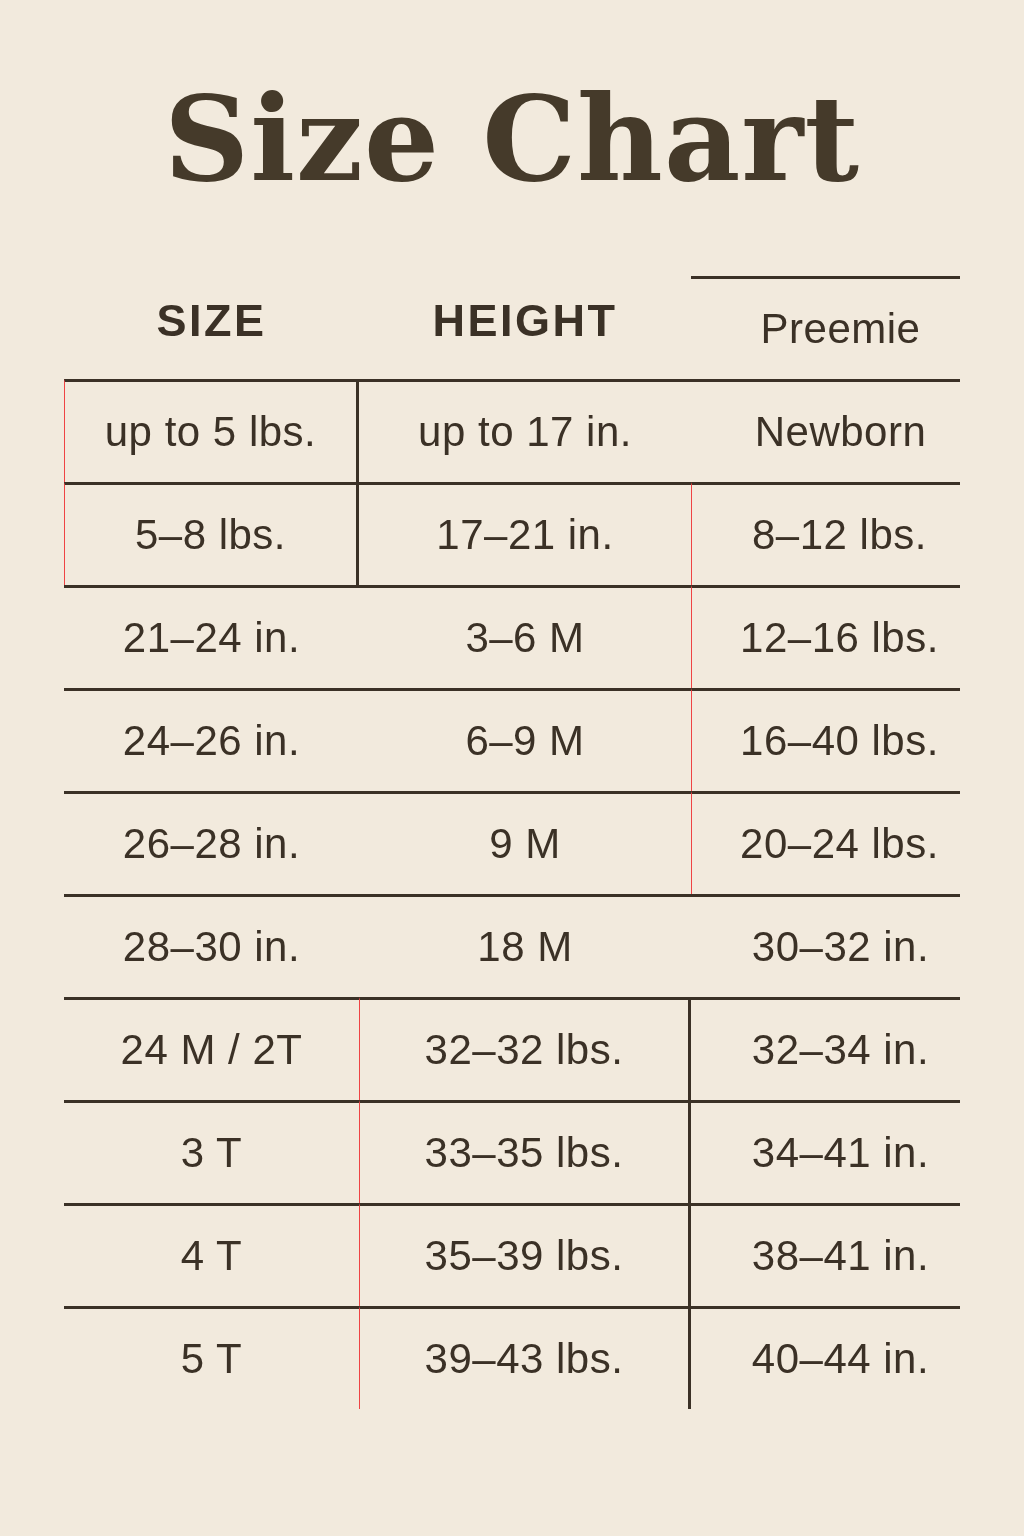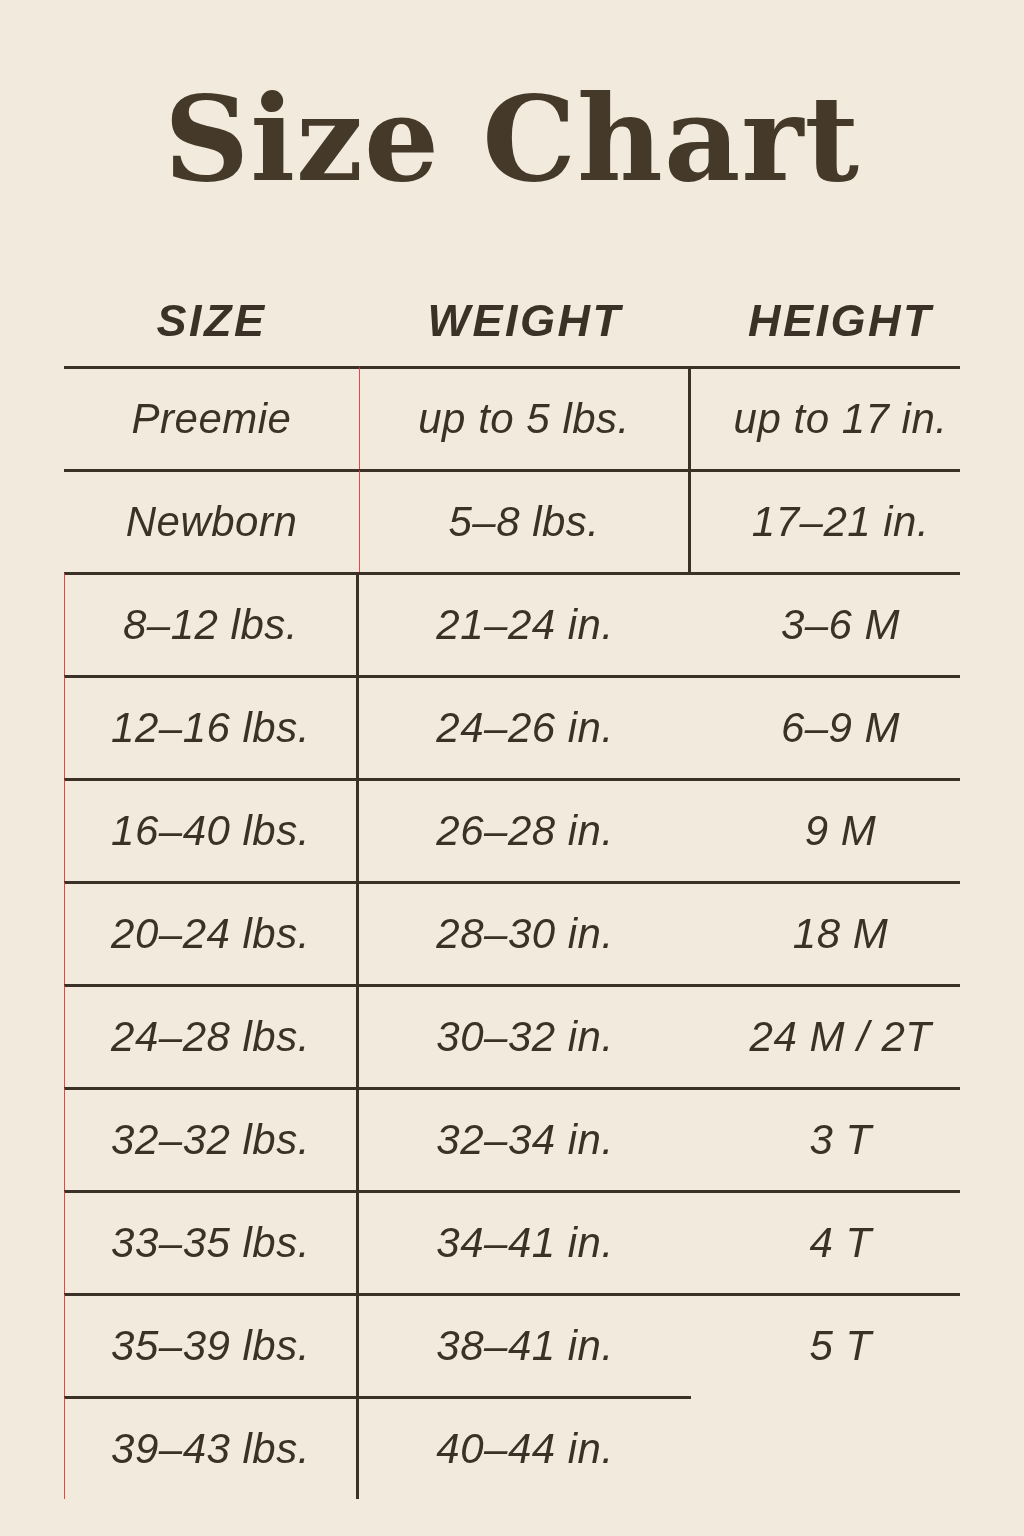--- a/index.html
+++ b/index.html
@@ -27,21 +27,20 @@
     font-size: 118px;
     line-height: 1.3;
     letter-spacing: 1px;
     color: #453a2a;
   }
   .size-table {
     width: 926px;
     margin: 0 auto;
     display: grid;
     grid-template-columns: 295px 332px 299px;
-    font-style: italic;
   }
   .cell {
     display: flex;
     align-items: center;
     justify-content: center;
     height: 100px;
     font-size: 42px;
     letter-spacing: 0.5px;
     white-space: nowrap;
   }
@@ -63,21 +62,20 @@
 </head>
 <body>
 
 <div class="page">
 
   <h1 class="title">Size Chart</h1>
 
   <div class="size-table">
 
     <div class="cell th">SIZE</div>
-    <div class="cell th">WEIGHT</div>
     <div class="cell th">HEIGHT</div>
 
     <div class="cell td">Preemie</div>
     <div class="cell td mid">up to 5 lbs.</div>
     <div class="cell td">up to 17 in.</div>
 
     <div class="cell td">Newborn</div>
     <div class="cell td mid">5–8 lbs.</div>
     <div class="cell td">17–21 in.</div>
 
@@ -90,21 +88,20 @@
 
     <div class="cell td">6–9 M</div>
     <div class="cell td mid">16–40 lbs.</div>
     <div class="cell td">26–28 in.</div>
 
     <div class="cell td">9 M</div>
     <div class="cell td mid">20–24 lbs.</div>
     <div class="cell td">28–30 in.</div>
 
     <div class="cell td">18 M</div>
-    <div class="cell td mid">24–28 lbs.</div>
     <div class="cell td">30–32 in.</div>
 
     <div class="cell td">24 M / 2T</div>
     <div class="cell td mid">32–32 lbs.</div>
     <div class="cell td">32–34 in.</div>
 
     <div class="cell td">3 T</div>
     <div class="cell td mid">33–35 lbs.</div>
     <div class="cell td">34–41 in.</div>
 

